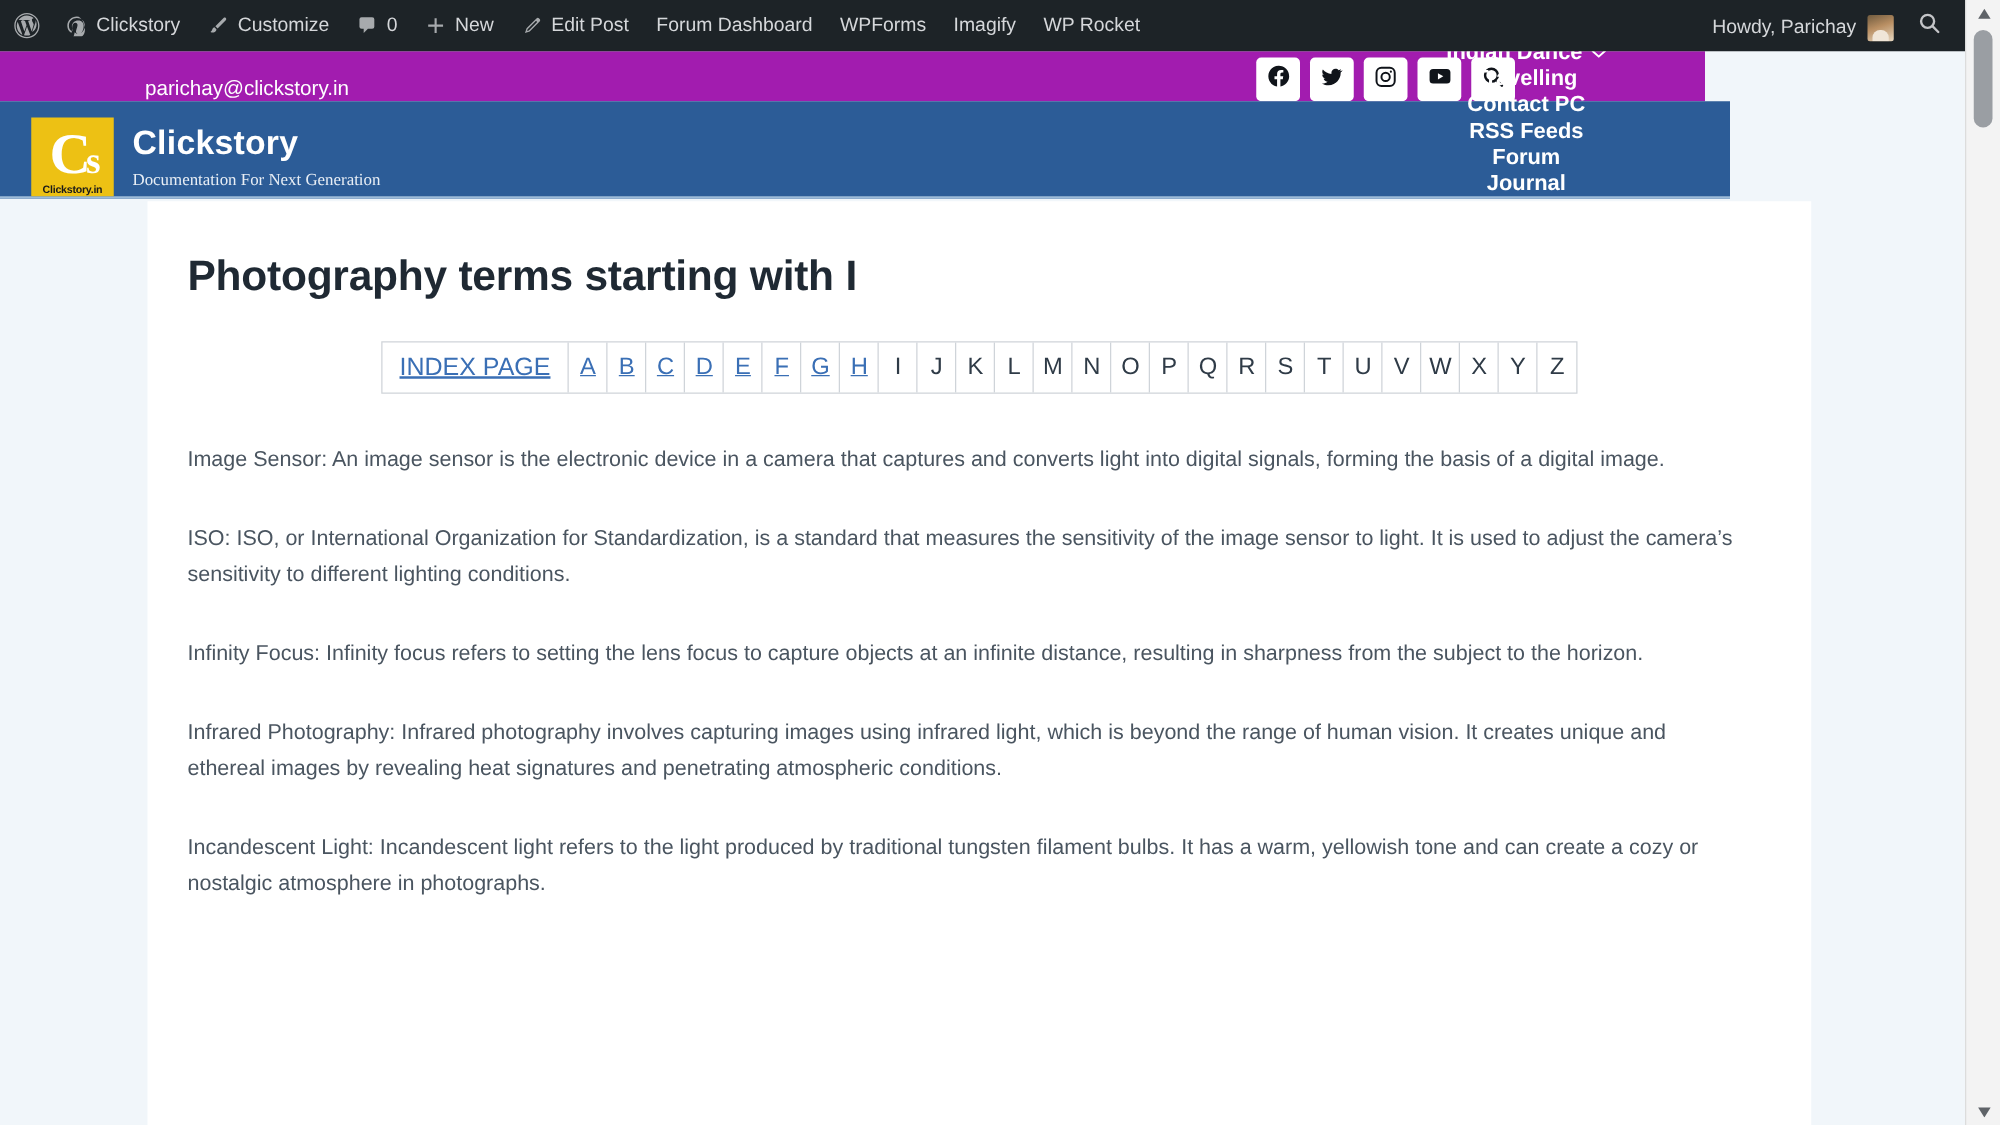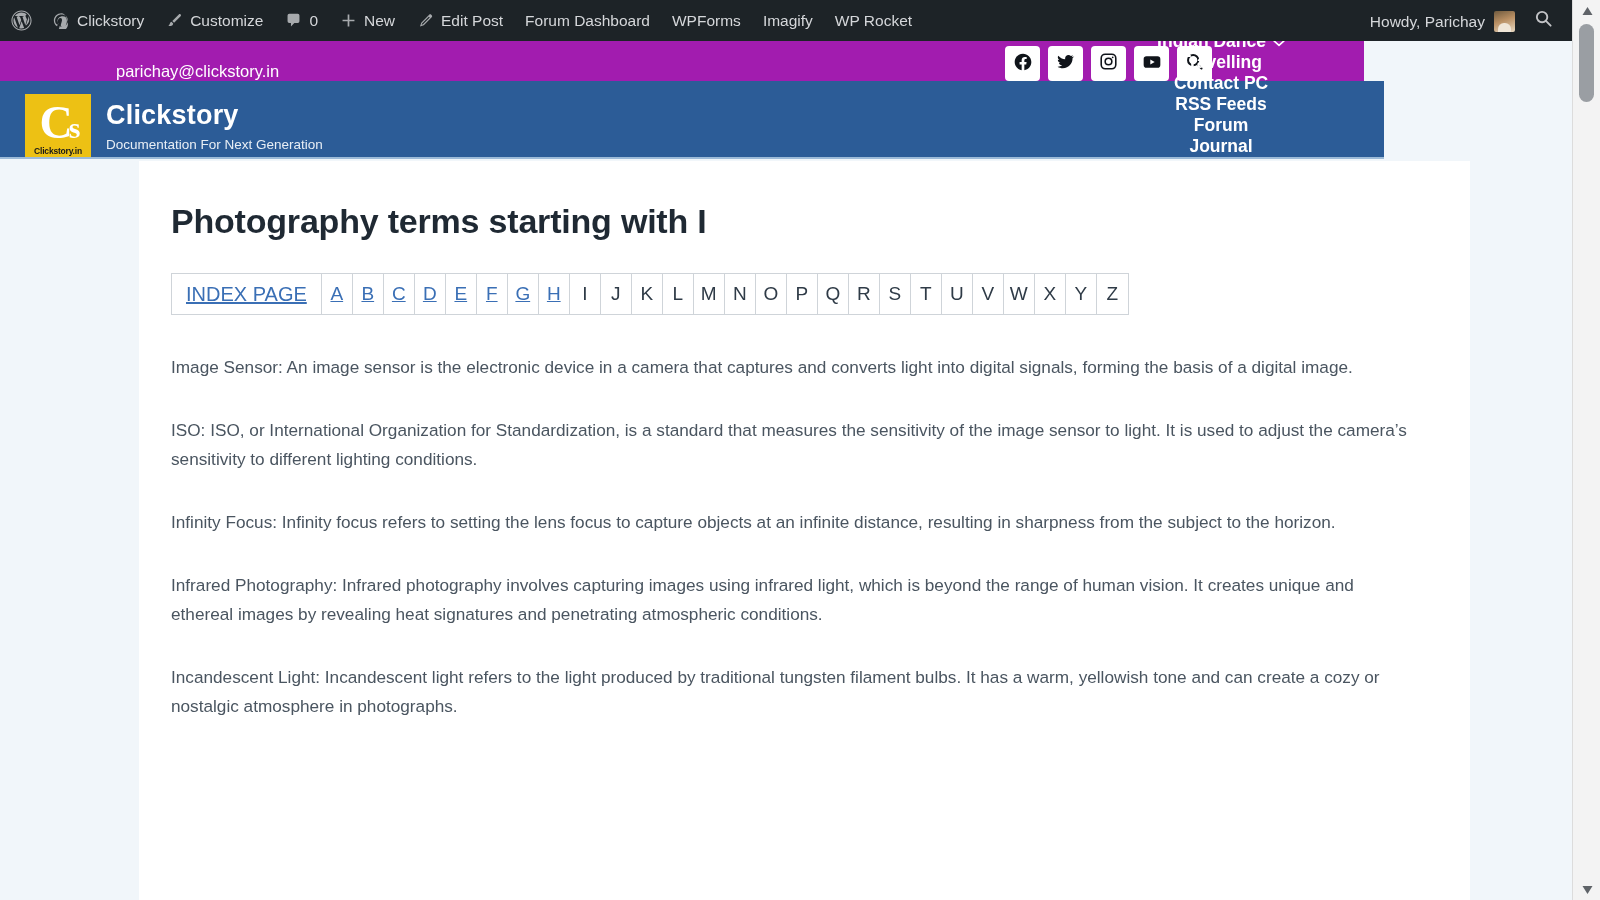--- a/index.html
+++ b/index.html
@@ -105,21 +105,21 @@
   .logo-mono .s { font-size: 30px; }
   .logo-sub {
     position: absolute; bottom: 1px; left: 0; right: 0;
     text-align: center;
     font-size: 8.5px; font-weight: bold;
     color: #1a1a1a;
     letter-spacing: -0.2px;
   }
   .brand-text { display: flex; flex-direction: column; gap: 6px; }
   .site-title { color: #ffffff; font-size: 27px; font-weight: bold; letter-spacing: 0.2px; }
-  .site-tagline { color: #e8eef5; font-size: 13.5px; }
+  .site-tagline { color: #e8eef5; font-size: 13.5px; font-family: Liberation Serif, serif; }
   .mainnav {
     margin-left: auto; margin-right: 88px;
     display: flex; align-items: center; gap: 0; flex-direction: column;
   }
   .navitem {
     color: #ffffff; font-size: 17.5px; font-weight: bold;
     padding: 0 11px;
     display: flex; align-items: center; gap: 7px;
     white-space: nowrap;
   }
@@ -128,29 +128,28 @@
   
   .page-bg {
     position: absolute; top: 161px; left: 0;
     width: 1572px; height: 739px;
     background: #f1f6fa;
   }
   .content {
     position: absolute; top: 161px; left: 118px;
     width: 1331px; height: 739px;
     background: #ffffff;
-    margin-left: 21px;
   }
   .inner { padding: 41px 32px 0 32px; }
   .page-title {
     font-size: 34px; font-weight: bold;
     color: #1f2933; letter-spacing: -0.2px;
     margin-left: 0;
   }
-  .index-wrap { display: flex; justify-content: flex-start; margin-top: 32px; }
+  .index-wrap { display: flex; justify-content: center; margin-top: 32px; }
   .index-box {
     display: flex; align-items: stretch;
     border: 1px solid #cfd4d9;
     background: #ffffff;
   }
   .idx-cell {
     display: flex; align-items: center; justify-content: center;
     border-right: 1px solid #cfd4d9;
     font-size: 19px;
     color: #2f3b47;

